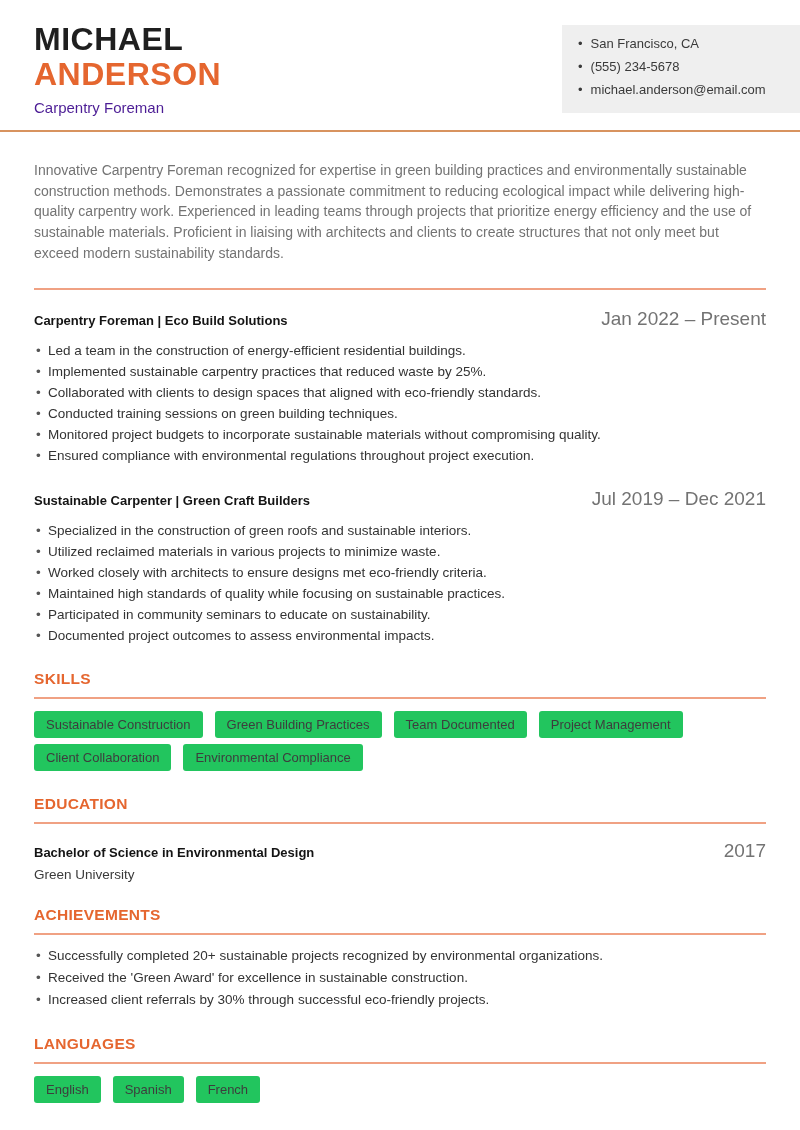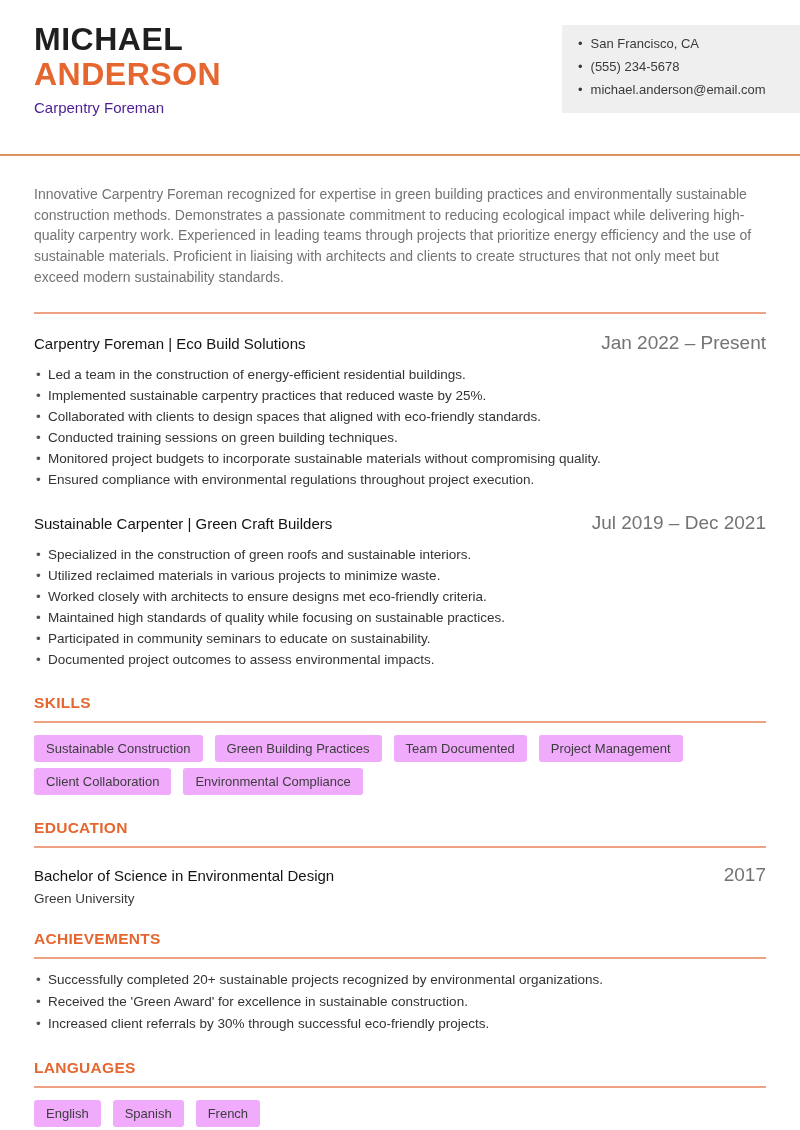--- a/index.html
+++ b/index.html
@@ -8,21 +8,21 @@
 
   .page {
     position: relative;
     width: 800px;
     height: 1130px;
     background: #ffffff;
     overflow: hidden;
   }
 
   
-  .header { position: relative; height: 156px; }
+  .header { position: relative; height: 132px; }
   .name-block { position: absolute; left: 34px; top: 22px; }
   .name-line {
     font-size: 32px;
     font-weight: 700;
     letter-spacing: 0.5px;
     line-height: 35px;
     color: #1f1f1f;
   }
   .name-line.last { color: #E5662F; }
   .role-title {
@@ -88,22 +88,22 @@
   }
 
   .job { margin-top: 18px; }
   .job + .job { margin-top: 22px; }
   .row-head {
     display: flex;
     justify-content: space-between;
     align-items: baseline;
   }
   .row-title {
-    font-size: 15px;
-    font-weight: 400;
+    font-size: 13px;
+    font-weight: 700;
     color: #141414;
   }
   .row-date {
     font-size: 19px;
     color: #737373;
     white-space: nowrap;
   }
 
   ul.bullets {
     list-style: none;
@@ -124,21 +124,21 @@
   }
   ul.bullets.wide li { line-height: 22.2px; }
 
   .chips {
     display: flex;
     flex-wrap: wrap;
     gap: 6px 12px;
     margin-top: 12px;
   }
   .chip {
-    background: #f0abfc;
+    background: #22c55e;
     color: #3d3d3d;
     font-size: 13px;
     padding: 7px 12px;
     border-radius: 3px;
     line-height: 13px;
   }
 
   .edu-block { margin-top: 16px; }
   .school-name {
     margin-top: 5px;

